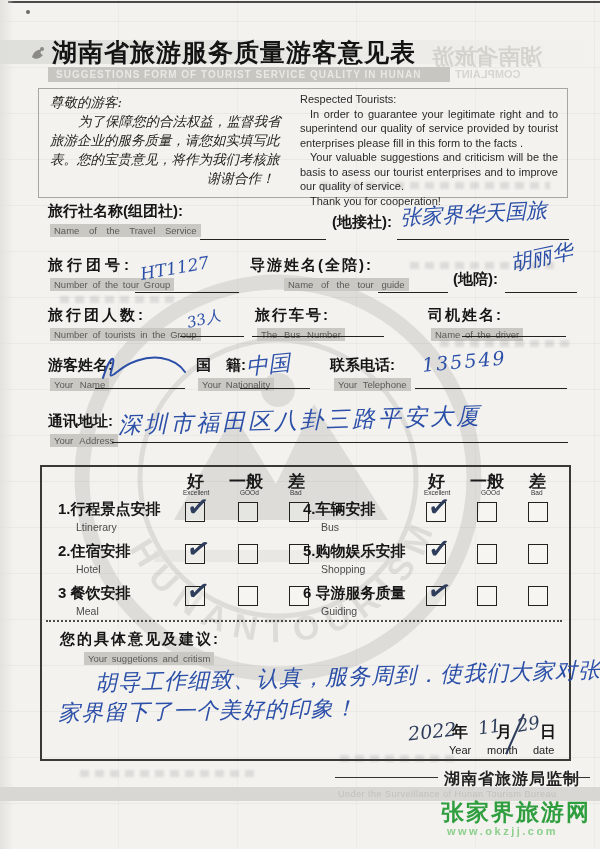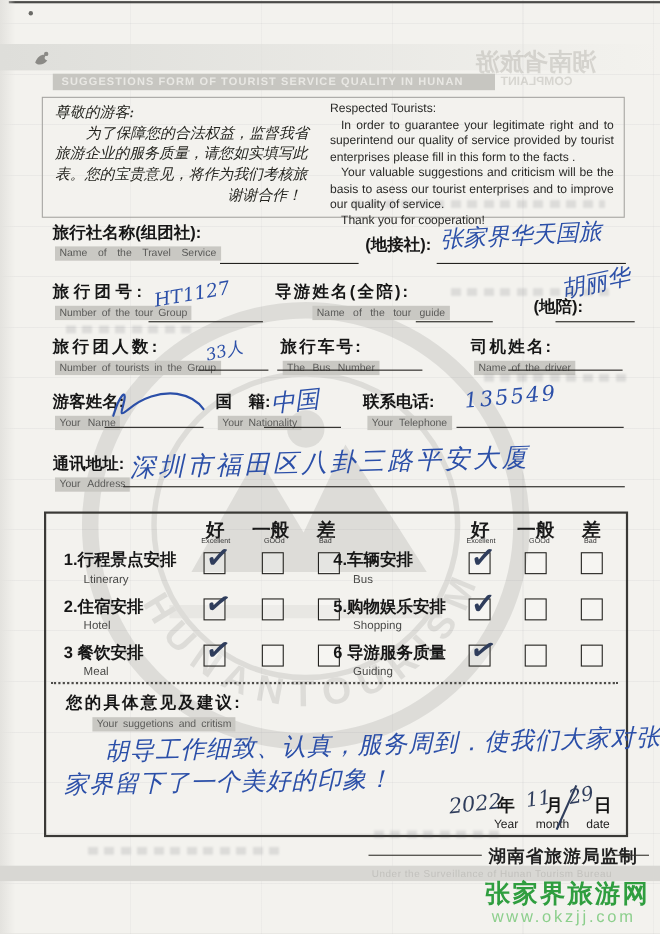--- a/index.html
+++ b/index.html
@@ -54,20 +54,21 @@
     <text font-size="34" font-weight="bold" fill="#333" letter-spacing="10" font-family="Liberation Sans, sans-serif">
       <textPath href="#arcB" startOffset="14%">HUNANTOURISM</textPath>
     </text>
   </svg>
 
   <div class="abs" style="left:0;top:40px;width:600px;height:24px;background:linear-gradient(90deg,#dededa,rgba(222,222,218,.0));"></div>
   <svg class="abs" style="left:28px;top:44px;" width="20" height="20" viewBox="0 0 20 20">
     <path d="M4 13 C6 7 10 5 14 6 C12 8 12 10 15 11 C12 15 7 16 4 13 Z" fill="#8b8a86"></path>
     <circle cx="14" cy="5" r="2" fill="#8b8a86"></circle>
   </svg>
+  <div class="abs" style="left:52px;top:36px;font-size:25px;font-weight:900;letter-spacing:1px;color:#141414;border-bottom:3px solid #1c1c1a;padding-bottom:2px;">湖南省旅游服务质量游客意见表</div>
   <div class="abs ghost" style="left:432px;top:42px;font-size:22px;font-weight:bold;">湖南省旅游</div>
   <div class="abs" style="left:48px;top:67px;width:402px;height:15px;background:#c7c6c1;overflow:hidden;">
     <div style="font-size:10px;font-weight:bold;letter-spacing:1px;color:#e9e8e4;padding:2px 0 0 8px;white-space:nowrap;">SUGGESTIONS FORM OF TOURIST SERVICE QUALITY IN HUNAN</div>
   </div>
   <div class="abs ghost" style="left:455px;top:68px;font-size:11px;font-weight:bold;">COMPLAINT</div>
 
   <div class="abs" style="left:38px;top:88px;width:528px;height:108px;border:1px solid #a7a6a2;"></div>
   <div class="abs intro-cn" style="left:50px;top:93px;">
     <div>尊敬的游客:</div>
     <div style="text-indent:28px;">为了保障您的合法权益，监督我省</div>
@@ -89,21 +90,21 @@
   <div class="abs hw" style="left:400px;top:200px;font-size:21px;transform:rotate(-3deg);">张家界华天国旅</div>
   <div class="abs fill-line" style="left:397px;top:239px;width:172px;"></div>
 
   <div class="abs label-cn sp" style="left:48px;top:256px;">旅行团号:</div>
   <div class="abs sub-en" style="left:50px;top:278px;word-spacing:2px;">Number of the tour Group</div>
   <div class="abs hw" style="left:140px;top:258px;font-size:17px;transform:rotate(-10deg);">HT1127</div>
   <div class="abs fill-line" style="left:135px;top:292px;width:104px;"></div>
   <div class="abs label-cn sp" style="left:250px;top:256px;letter-spacing:2px;">导游姓名(全陪):</div>
   <div class="abs sub-en" style="left:252px;top:278px;word-spacing:5px;margin-left:32px;">Name of the tour guide</div>
   <div class="abs fill-line" style="left:378px;top:292px;width:70px;"></div>
-  <div class="abs label-cn" style="left:453px;top:270px;margin-left:32px;">(地陪):</div>
+  <div class="abs label-cn" style="left:453px;top:270px;">(地陪):</div>
   <div class="abs hw" style="left:510px;top:243px;font-size:21px;transform:rotate(-12deg);">胡丽华</div>
   <div class="abs fill-line" style="left:505px;top:292px;width:72px;"></div>
 
   <div class="abs label-cn sp" style="left:48px;top:306px;letter-spacing:3px;">旅行团人数:</div>
   <div class="abs sub-en" style="left:50px;top:328px;word-spacing:2px;">Number of tourists in the Group</div>
   <div class="abs hw" style="left:187px;top:310px;font-size:15px;transform:rotate(-14deg);">33人</div>
   <div class="abs fill-line" style="left:180px;top:336px;width:64px;"></div>
   <div class="abs label-cn" style="left:255px;top:306px;letter-spacing:2px;">旅行车号:</div>
   <div class="abs sub-en" style="left:257px;top:328px;word-spacing:4px;">The Bus Number</div>
   <div class="abs fill-line" style="left:252px;top:336px;width:132px;"></div>
@@ -214,21 +215,21 @@
   <div class="abs" style="left:514px;top:712px;width:1.5px;height:44px;background:#2f3d5c;transform:rotate(24deg);"></div>
 
   <div class="abs" style="left:335px;top:777px;width:103px;border-top:1.6px solid #35342f;"></div>
   <div class="abs" style="left:444px;top:769px;font-size:16px;font-weight:bold;letter-spacing:1px;color:#222;">湖南省旅游局监制</div>
   <div class="abs" style="left:556px;top:777px;width:34px;border-top:1.6px solid #35342f;"></div>
 
   <div class="abs" style="left:0;top:787px;width:600px;height:14px;background:#d8d7d3;"></div>
   <div class="abs" style="left:338px;top:789px;font-size:9px;color:#c2c1bd;letter-spacing:.5px;">Under the Surveillance of Hunan Tourism Bureau</div>
 
   <div class="abs" style="left:441px;top:797px;font-size:23px;font-weight:bold;letter-spacing:2px;color:#2f9e3f;font-family:'DejaVu Serif', serif;">张家界旅游网</div>
-  <div class="abs" style="left:447px;top:825px;font-size:15px;font-weight:normal;letter-spacing:2.5px;color:#8ccf8c;">www.okzjj.com</div>
+  <div class="abs" style="left:447px;top:825px;font-size:11px;font-weight:bold;letter-spacing:2.5px;color:#8ccf8c;">www.okzjj.com</div>
 
   <div class="abs smudge" style="left:320px;top:182px;width:230px;"></div>
   <div class="abs smudge" style="left:410px;top:262px;width:150px;"></div>
   <div class="abs smudge" style="left:60px;top:296px;width:120px;"></div>
   <div class="abs smudge" style="left:440px;top:340px;width:130px;"></div>
   <div class="abs smudge" style="left:340px;top:755px;width:120px;"></div>
   <div class="abs smudge" style="left:80px;top:770px;width:180px;"></div>
 
 </div>
 

